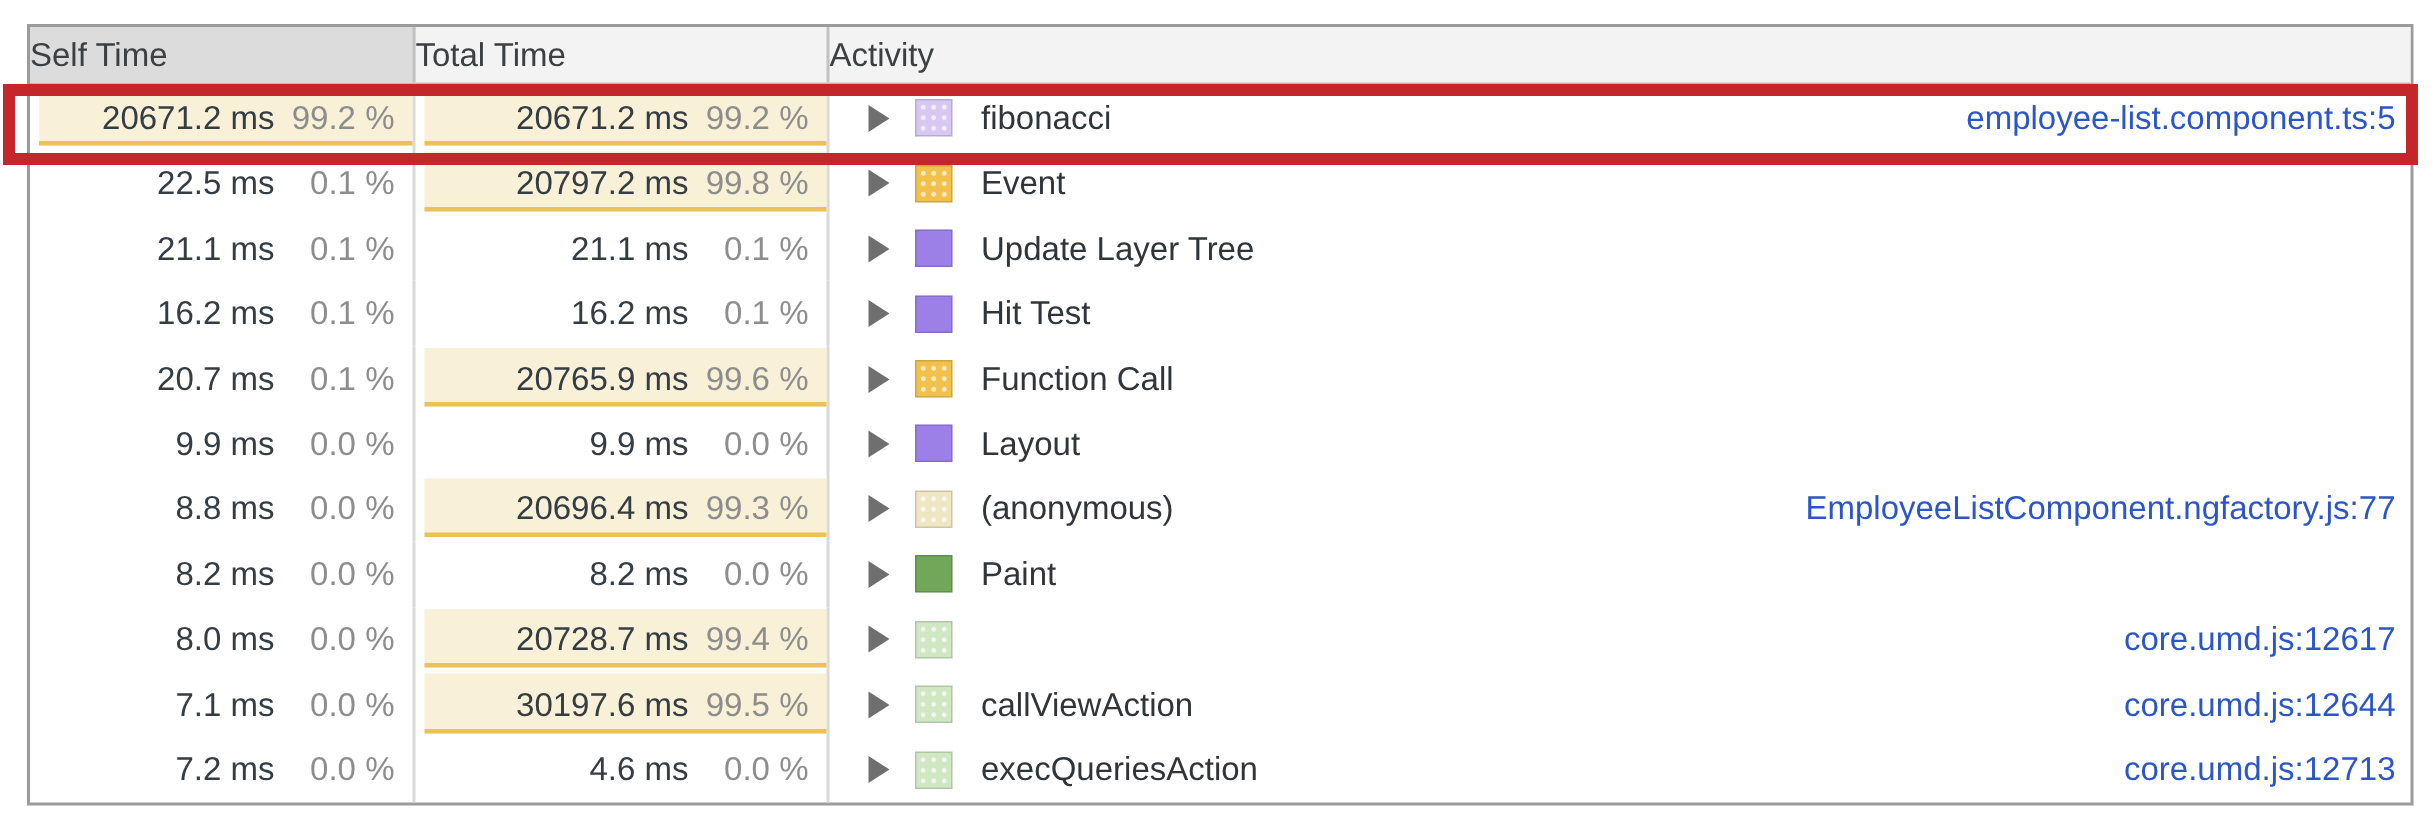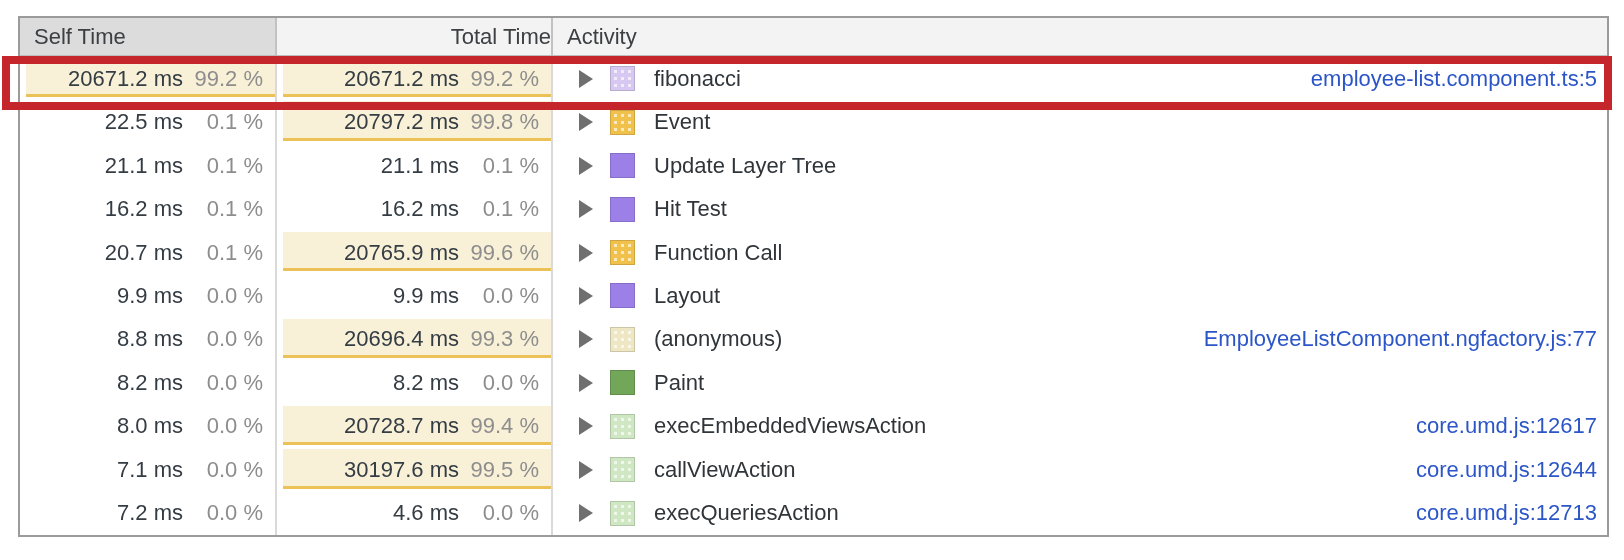--- a/index.html
+++ b/index.html
@@ -8,23 +8,23 @@
        -webkit-font-smoothing:antialiased;}
 
   .datagrid{position:absolute;left:18px;top:16px;width:1591px;height:521px;
             box-sizing:border-box;border:2px solid #9b9b9b;background:#fff;
             display:flex;flex-direction:column;}
 
   
   .grid-header{display:flex;height:39px;flex:0 0 39px;background:#f3f3f3;
                border-bottom:2px solid #bdbdbd;box-sizing:border-box;
                font-size:22px;color:#3c4043;}
-  .hcell{display:flex;align-items:center;padding-left:14px;box-sizing:border-box;}
+  .hcell{display:flex;align-items:center;box-sizing:border-box;}
   .hcell.self{width:257px;background:#dcdcdc;border-right:2px solid #c2c2c2;}
-  .hcell.total{width:276px;border-right:2px solid #c2c2c2;justify-content:flex-end;}
+  .hcell.total{width:276px;border-right:2px solid #c2c2c2;}
   .hcell.activity{flex:1;}
 
   
   .grid-body{flex:1;display:flex;flex-direction:column;}
   .row{display:flex;flex:1;min-height:0;font-size:22px;}
   .cell{position:relative;box-sizing:border-box;}
   .cell.num{display:flex;align-items:center;justify-content:flex-end;
             padding-right:12px;}
   .cell.self-cell{width:257px;border-right:2px solid #d9d9d9;}
   .cell.total-cell{width:276px;border-right:2px solid #d9d9d9;}
@@ -217,21 +217,20 @@
       <span class="ms">8.0 ms</span>
       <span class="pct">0.0 %</span>
     </div>
     <div class="cell num total-cell hl">
       <span class="ms">20728.7 ms</span>
       <span class="pct">99.4 %</span>
     </div>
     <div class="cell activity-cell">
       <span class="tri"></span>
       <span class="swatch textured" style="background-color: rgb(207, 231, 194);"></span>
-      <span class="activity-label">execEmbeddedViewsAction</span>
       <span class="source-link">core.umd.js:12617</span>
     </div>
   </div>
 
   <div class="row">
     <div class="cell num self-cell">
       <span class="ms">7.1 ms</span>
       <span class="pct">0.0 %</span>
     </div>
     <div class="cell num total-cell hl">

